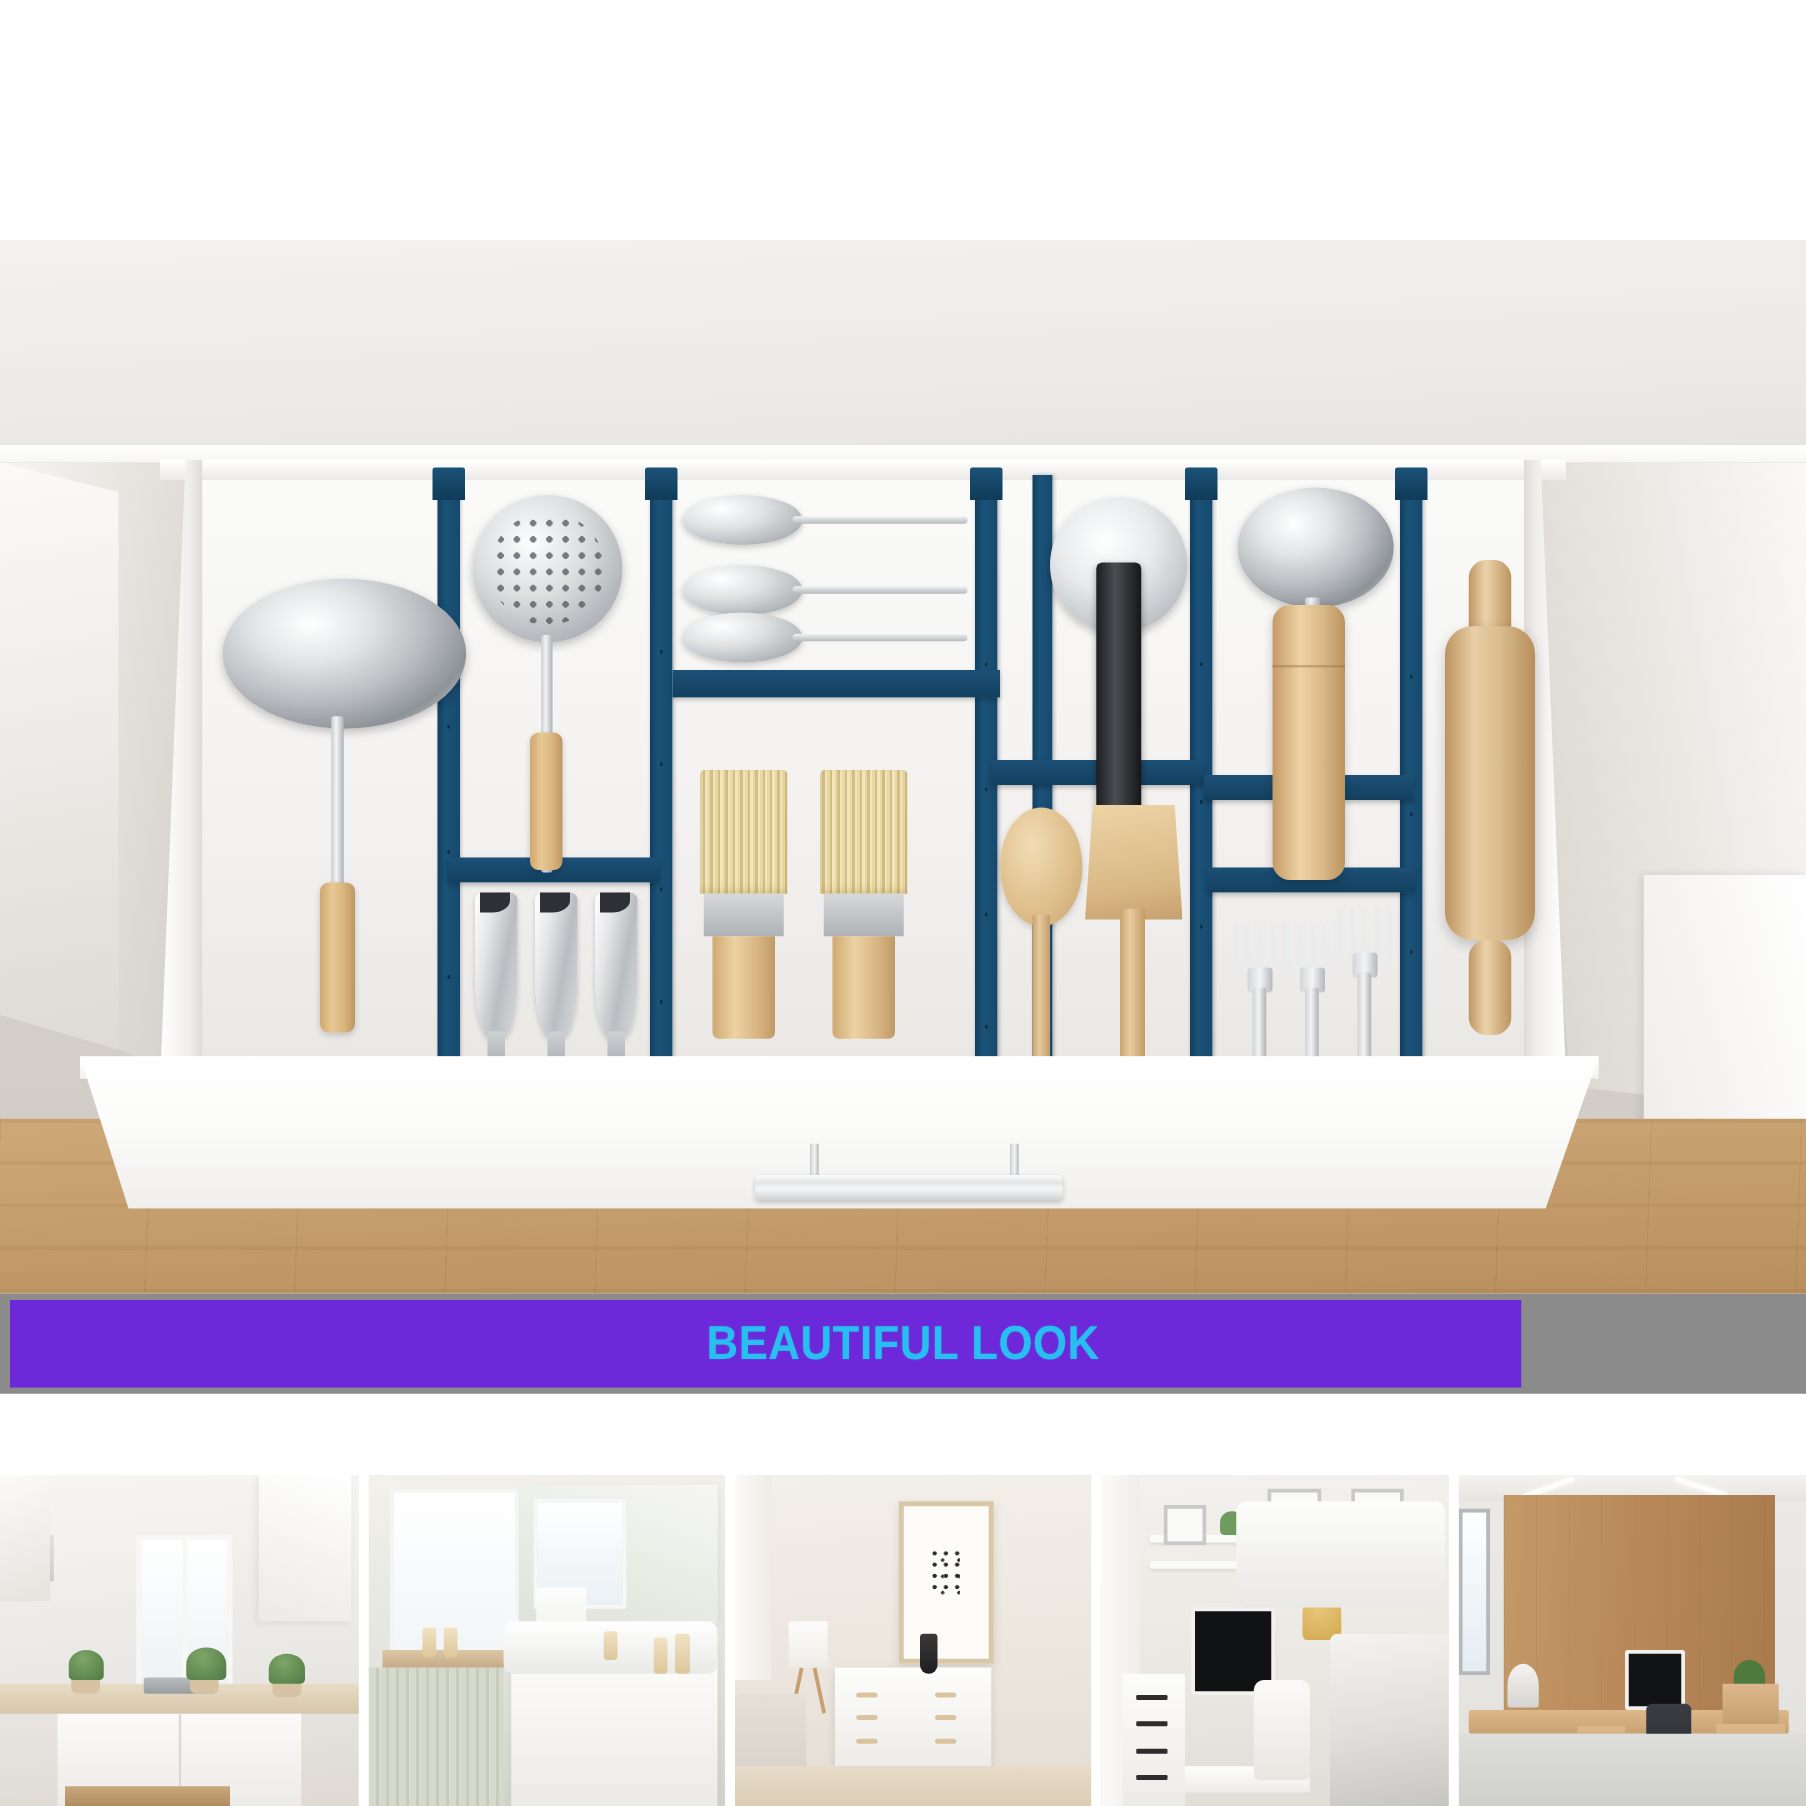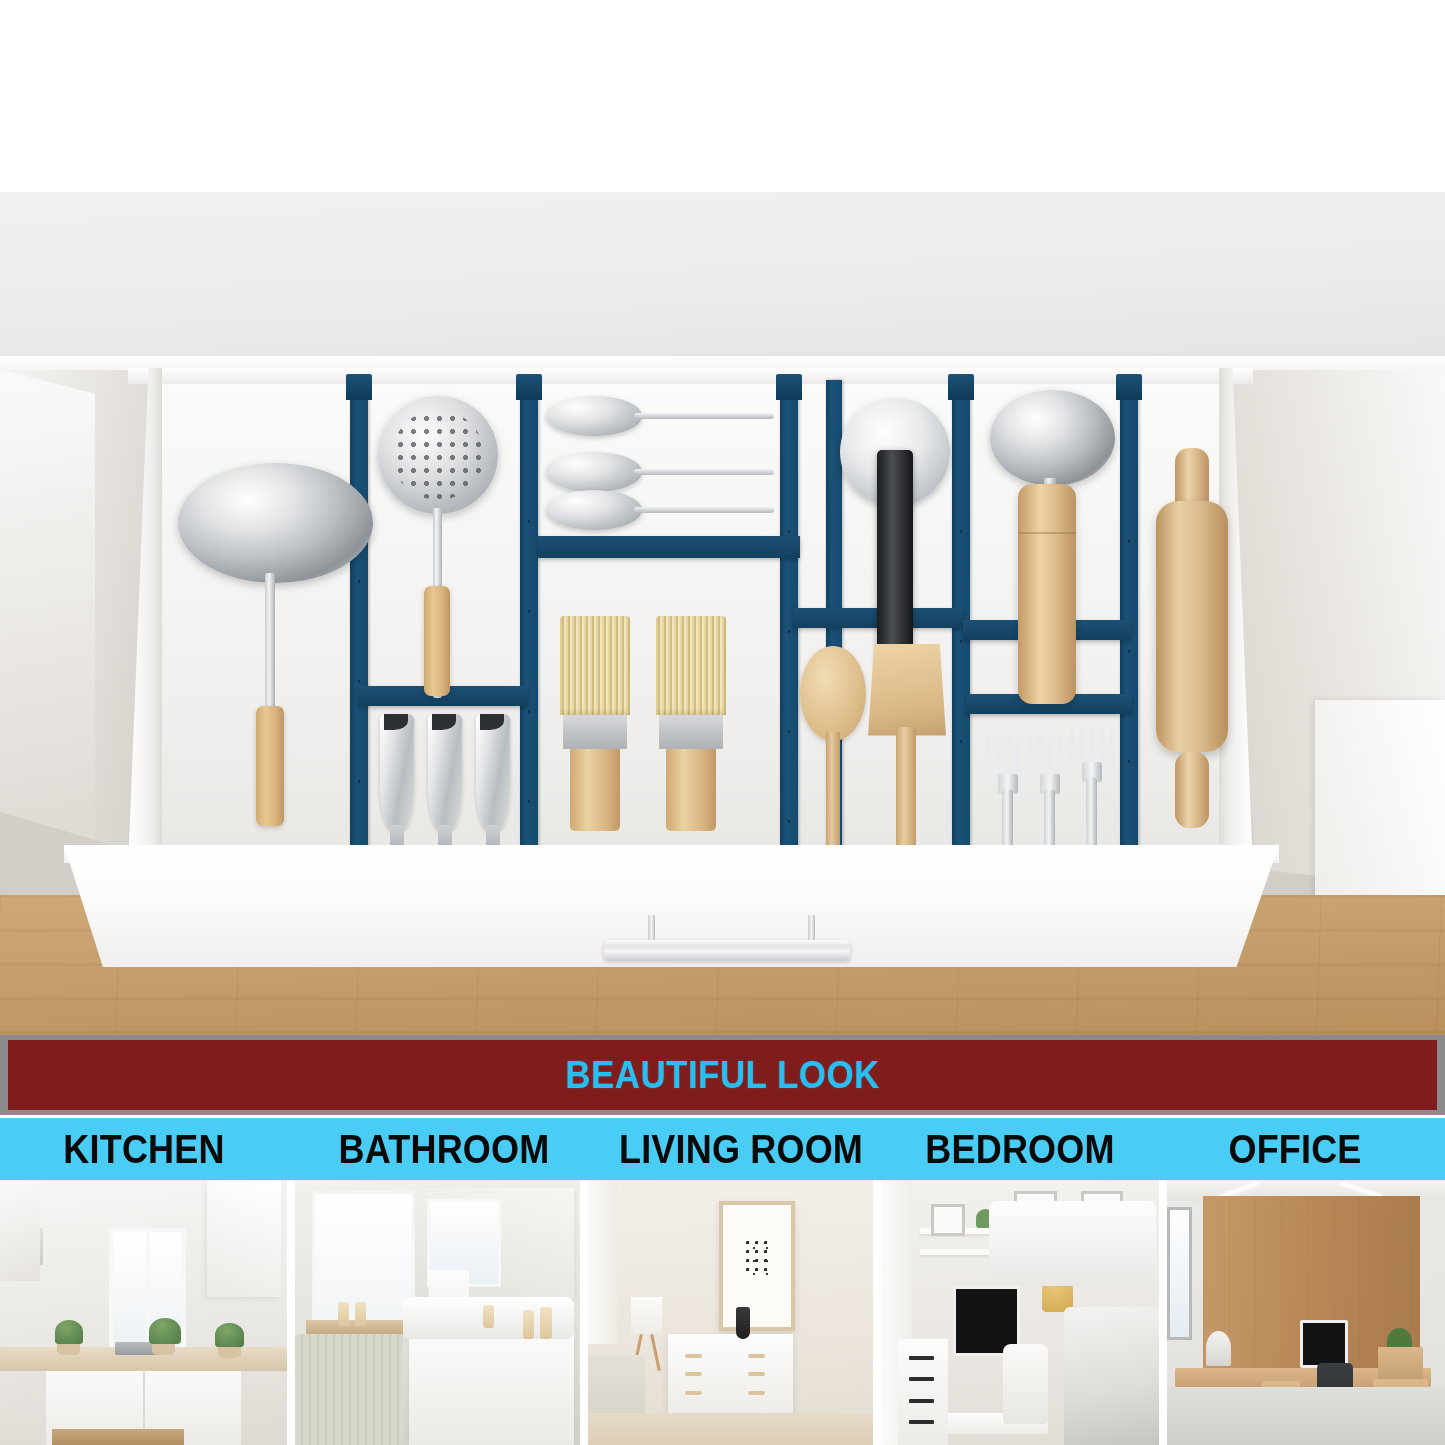--- a/index.html
+++ b/index.html
@@ -181,21 +181,21 @@
      background:linear-gradient(180deg,#ffffff,#f3f2f0);}
   .handle-post{position:absolute;width:7px;height:26px;top:915px;
      background:linear-gradient(90deg,#c9ccce,#f3f4f5,#b7babd);}
   .handle-bar{position:absolute;left:604px;top:940px;width:246px;height:20px;border-radius:4px;
      background:linear-gradient(180deg,#fdfdfd 0%,#e3e5e6 30%,#f5f6f6 55%,#cfd2d4 100%);
      box-shadow:0 2px 4px rgba(0,0,0,.18);}
 
   
   .look-band{position:absolute;left:0;top:1035px;width:1445px;height:80px;
      background:#8b8b8b;padding:0;box-sizing:border-box;}
-  .look-inner{position:absolute;left:8px;top:5px;width:1429px;height:70px;background:#7f1d1d;}
+  .look-inner{position:absolute;left:8px;top:5px;width:1209px;height:70px;background:#6d28d9;}
   .look-text{position:absolute;left:0;top:16px;width:1429px;text-align:center;
      color:#29BEF0;font-size:38px;line-height:38px;font-weight:700;letter-spacing:.5px;
      font-family:"Liberation Sans Narrow","Liberation Sans",sans-serif;
      transform:scaleX(.92);transform-origin:center;
      text-shadow:0 0 2px rgba(41,190,240,.35);}
 
   
   .label-strip{position:absolute;left:0;top:1118px;width:1445px;height:62px;background:#4ACDF5;}
   .room-label{position:absolute;top:9px;color:#0A0A0A;font-size:40px;line-height:44px;
      font-weight:700;letter-spacing:.2px;white-space:nowrap;
@@ -492,27 +492,20 @@
   <div class="handle-post" style="left:648px;"></div>
   <div class="handle-post" style="left:808px;"></div>
   <div class="handle-bar"></div>
 
   <div class="look-band">
     <div class="look-inner">
       <div class="look-text">BEAUTIFUL LOOK</div>
     </div>
   </div>
 
-  <div class="label-strip">
-    <div class="room-label" style="left:0;width:288px;">KITCHEN</div>
-    <div class="room-label" style="left:300px;width:288px;">BATHROOM</div>
-    <div class="room-label" style="left:597px;width:288px;">LIVING ROOM</div>
-    <div class="room-label" style="left:876px;width:288px;">BEDROOM</div>
-    <div class="room-label" style="left:1151px;width:288px;">OFFICE</div>
-  </div>
 
   <div class="photos">
 
     <div class="photo" style="left:0;width:287px;">
       <div class="k-bg"></div>
       <div class="k-hood"></div>
       <div class="k-upperL"></div>
       <div class="k-upper"></div>
       <div class="k-win"></div>
       <div class="k-counter"></div>

